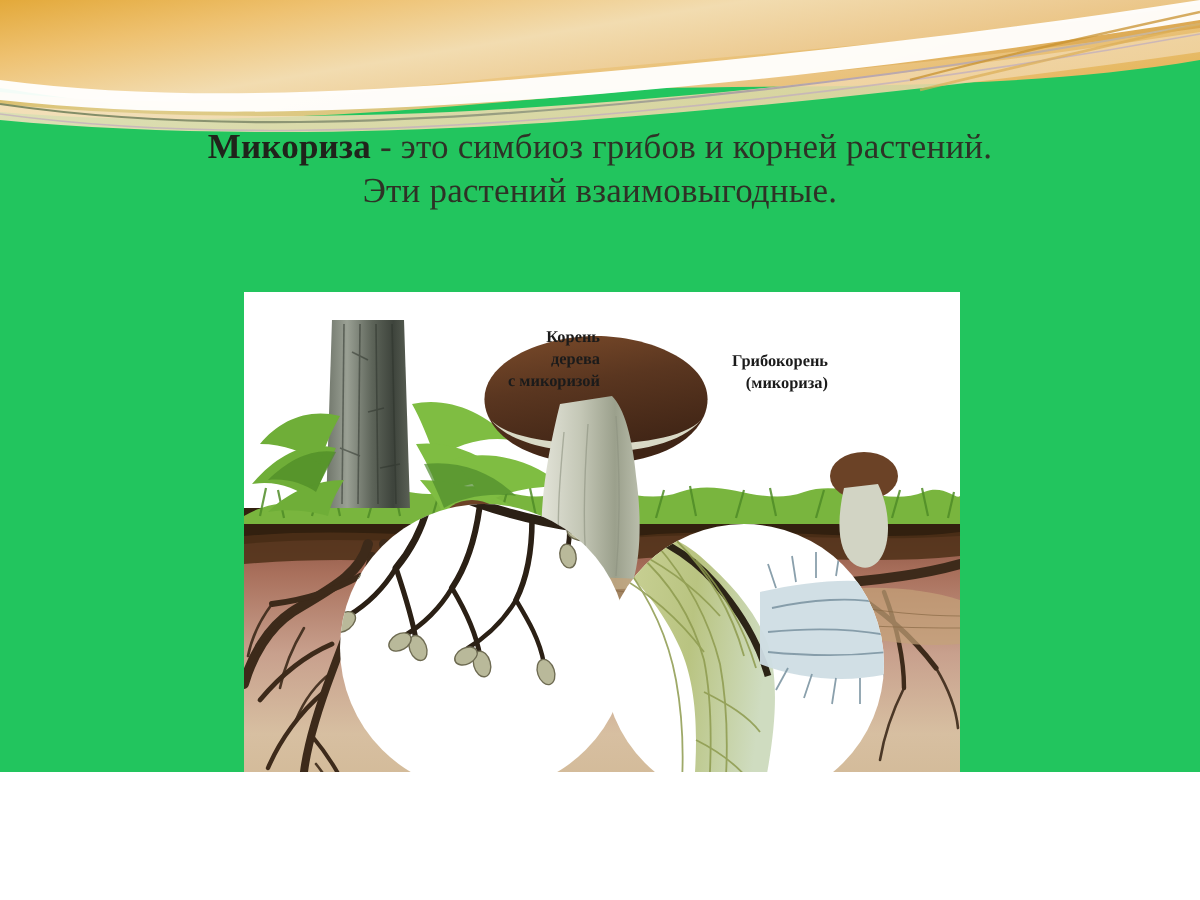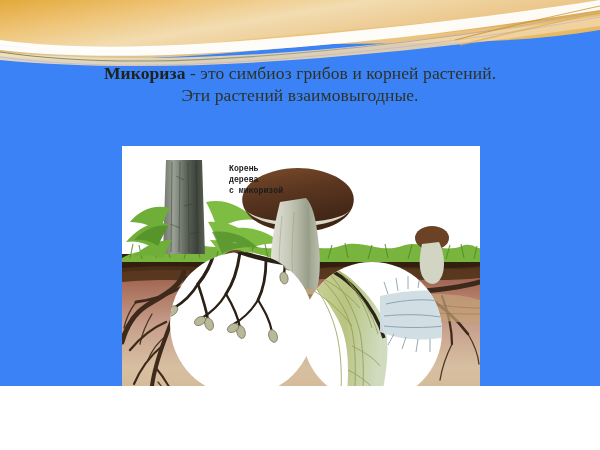--- a/index.html
+++ b/index.html
@@ -9,21 +9,21 @@
     background: #ffffff;
   }
   body {
     font-family: "Liberation Serif", "DejaVu Serif", serif;
   }
   #slide {
     position: relative;
     width: 600px;
     height: 386px;
     overflow: hidden;
-    background: #3b82f6;
+    background: #22c55e;
   }
 
   
   #header-decoration {
     position: absolute;
     left: 0; top: 0;
     width: 600px;
     height: 76px;
     overflow: hidden;
     pointer-events: none;
@@ -58,29 +58,28 @@
     top: 146px;
     width: 358px;
     height: 290px;
     overflow: hidden;
     background: #ffffff;
   }
   #illustration svg { display: block; }
 
   .fig-label {
     position: absolute;
-    font-family: Liberation Mono, monospace;
+    font-family: Liberation Serif, serif;
     font-size: 8.2px;
     font-weight: bold;
     color: #1b1b1b;
-    text-align: left;
+    text-align: right;
     line-height: 1.32;
     white-space: pre-line;
     pointer-events: none;
-    margin-left: 25px;
   }
   #label-root      { left: 82px;  top: 18px;  width: 96px; }
   #label-mycorrhiza{ left: 196px; top: 30px;  width: 96px; }
 </style>
 </head>
 <body>
 
 <div id="slide">
 
   <div id="header-decoration">
@@ -401,15 +400,17 @@
               <path d="M262,180 C282,182 304,182 322,180"></path>
             </g>
           </g>
         </g>
       </g>
     </svg>
 
     <div class="fig-label" id="label-root">Корень
 дерева
 с микоризой</div>
+    <div class="fig-label" id="label-mycorrhiza">Грибокорень
+(микориза)</div>
   </div>
 
 </div>
 
 </body></html>

